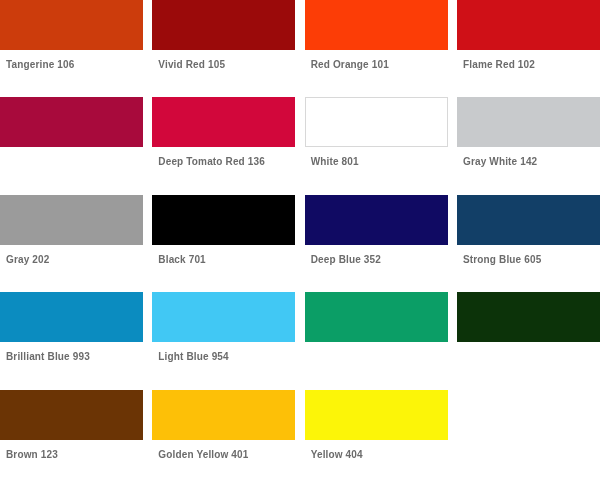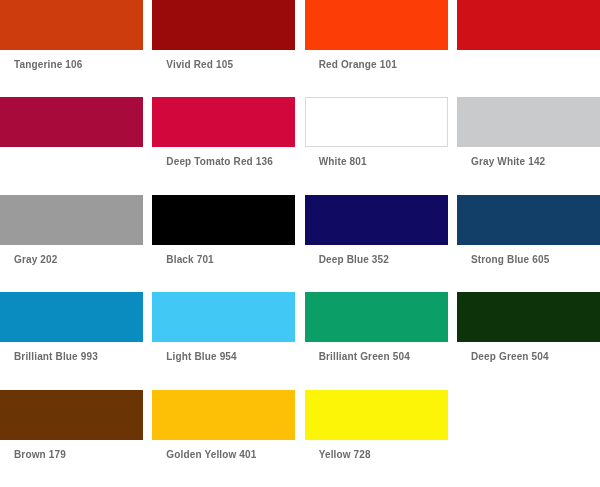--- a/index.html
+++ b/index.html
@@ -44,21 +44,21 @@
     border: 1px solid #d8d8d8;
   }
 
   .swatch-label {
     font-size: 10px;
     font-weight: bold;
     color: #6b6b6b;
     letter-spacing: 0.15px;
     line-height: 12px;
     padding-top: 9px;
-    padding-left: 14px;
+    padding-left: 6px;
     white-space: nowrap;
     font-family: "Liberation Sans", sans-serif;
   }
 </style>
 </head>
 <body>
 
 <div id="swatch-grid">
     <div class="swatch-cell">
       <div class="swatch-chip" style="background-color: rgb(204, 60, 12);"></div>
@@ -67,20 +67,21 @@
     <div class="swatch-cell">
       <div class="swatch-chip" style="background-color: rgb(155, 10, 10);"></div>
       <div class="swatch-label">Vivid Red 105</div>
     </div>
     <div class="swatch-cell">
       <div class="swatch-chip" style="background-color: rgb(252, 61, 6);"></div>
       <div class="swatch-label">Red Orange 101</div>
     </div>
     <div class="swatch-cell">
       <div class="swatch-chip" style="background-color: rgb(207, 16, 23);"></div>
+      <div class="swatch-label">Flame Red 102</div>
     </div>
     <div class="swatch-cell">
       <div class="swatch-chip" style="background-color: rgb(168, 10, 60);"></div>
     </div>
     <div class="swatch-cell">
       <div class="swatch-chip" style="background-color: rgb(210, 7, 59);"></div>
       <div class="swatch-label">Deep Tomato Red 136</div>
     </div>
     <div class="swatch-cell">
       <div class="swatch-chip bordered" style="background-color: rgb(255, 255, 255);"></div>
@@ -109,31 +110,29 @@
     <div class="swatch-cell">
       <div class="swatch-chip" style="background-color: rgb(11, 140, 192);"></div>
       <div class="swatch-label">Brilliant Blue 993</div>
     </div>
     <div class="swatch-cell">
       <div class="swatch-chip" style="background-color: rgb(65, 200, 244);"></div>
       <div class="swatch-label">Light Blue 954</div>
     </div>
     <div class="swatch-cell">
       <div class="swatch-chip" style="background-color: rgb(11, 158, 102);"></div>
-      <div class="swatch-label">Brilliant Green 504</div>
     </div>
     <div class="swatch-cell">
       <div class="swatch-chip" style="background-color: rgb(12, 51, 9);"></div>
-      <div class="swatch-label">Deep Green 504</div>
     </div>
     <div class="swatch-cell">
       <div class="swatch-chip" style="background-color: rgb(107, 52, 5);"></div>
-      <div class="swatch-label">Brown 179</div>
+      <div class="swatch-label">Brown 123</div>
     </div>
     <div class="swatch-cell">
       <div class="swatch-chip" style="background-color: rgb(253, 192, 7);"></div>
       <div class="swatch-label">Golden Yellow 401</div>
     </div>
     <div class="swatch-cell">
       <div class="swatch-chip" style="background-color: rgb(252, 245, 8);"></div>
-      <div class="swatch-label">Yellow 728</div>
+      <div class="swatch-label">Yellow 404</div>
     </div>
   </div>
 
 </body></html>

